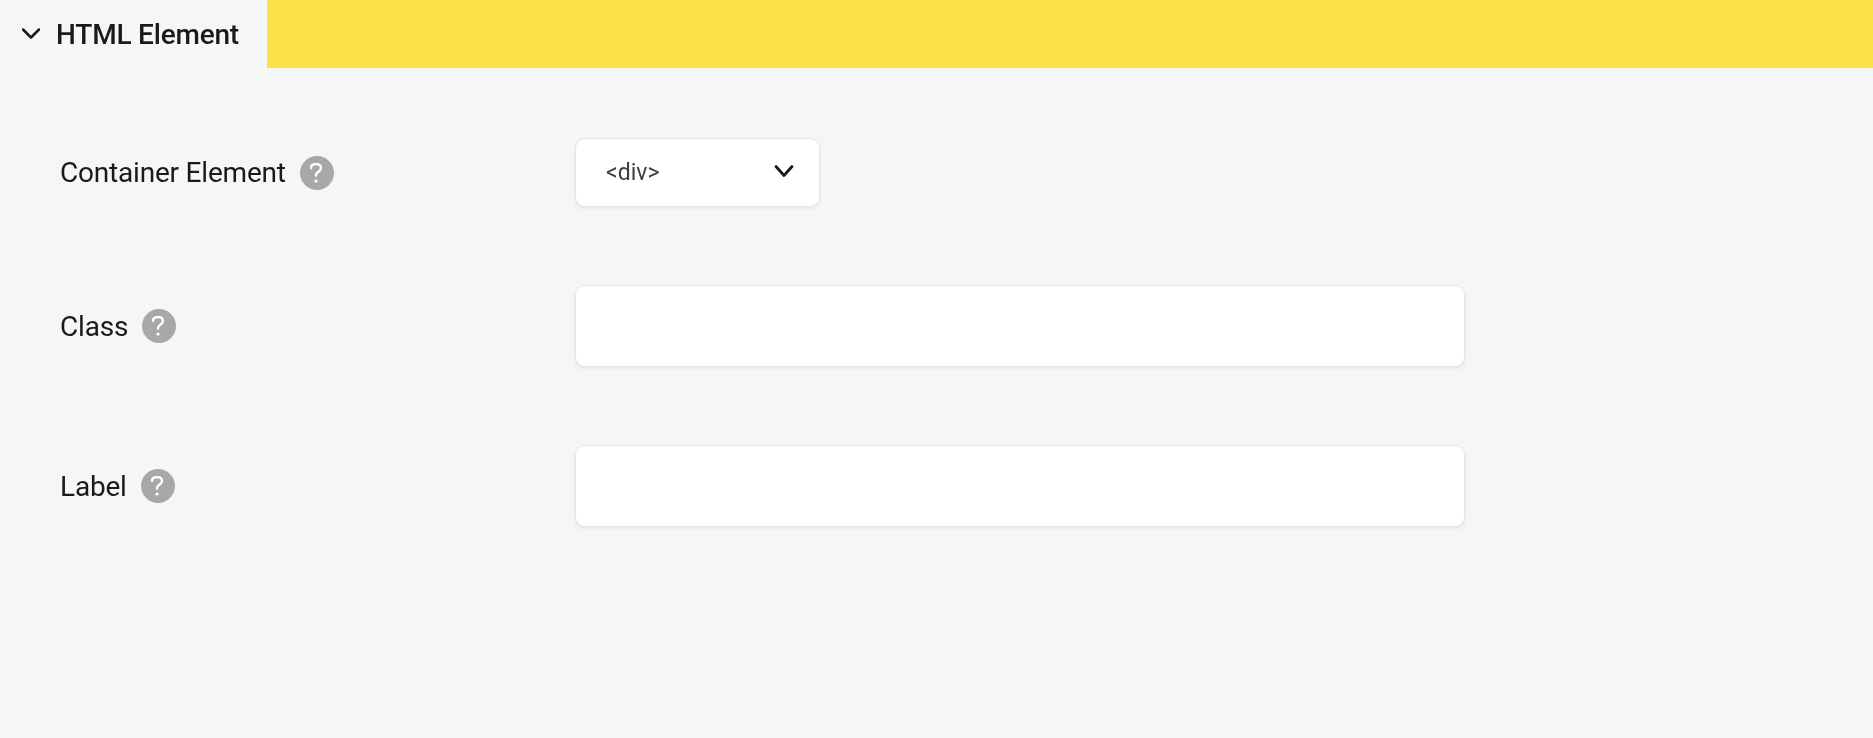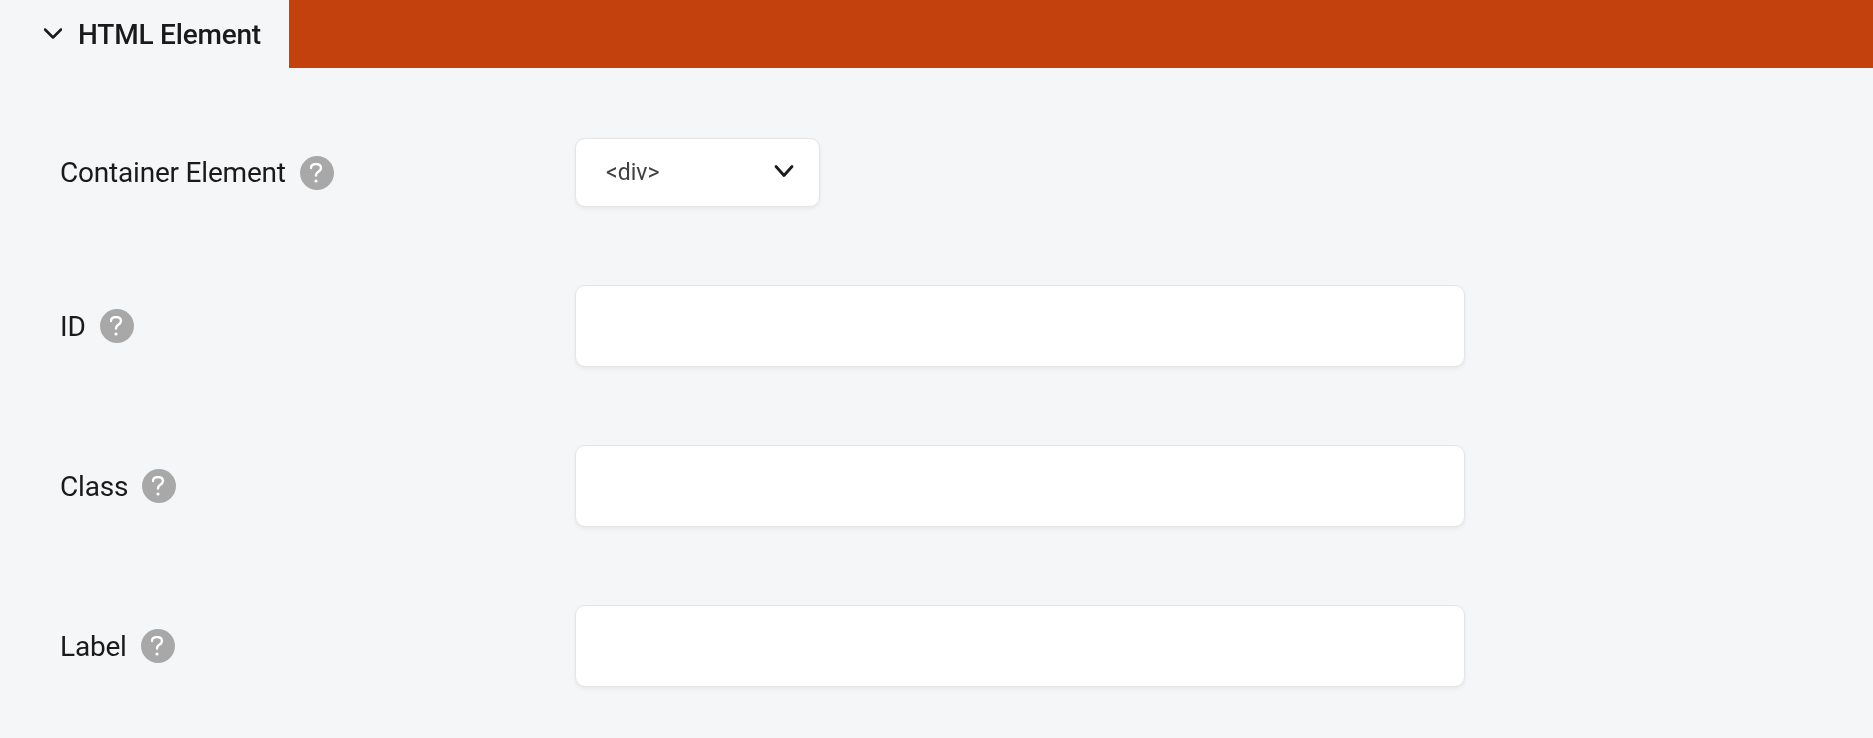--- a/index.html
+++ b/index.html
@@ -10,22 +10,21 @@
     body {
       font-family: -apple-system, BlinkMacSystemFont, "Segoe UI", Roboto, Helvetica, Arial, sans-serif;
       background: #f5f6f7;
       width: 1873px;
       height: 738px;
       overflow: hidden;
     }
     .header-bar {
       display: flex;
       height: 68px;
-      background: #c2410c;
-      margin-left: 22px;
+      background: #fde047;
     }
     .panel-tab {
       display: flex;
       align-items: center;
       gap: 14px;
       padding: 0 28px 0 20px;
       background: #f5f6f7;
       height: 100%;
     }
     .panel-tab-title {
@@ -160,32 +159,20 @@
         <span>&lt;div&gt;</span>
       </div>
       <span class="select-chevron">
         <svg viewBox="0 0 20 14" fill="none">
           <path d="M2 2L10 11L18 2" stroke="#1a1a1a" stroke-width="2.8" stroke-linecap="round" stroke-linejoin="round"></path>
         </svg>
       </span>
     </div>
   </div>
 
-  <div class="form-row row-input">
-    <div class="form-label-group">
-      <span class="form-label">ID</span>
-      <span class="help-icon">
-        <svg viewBox="0 0 14 20" fill="none">
-          <path d="M1 5C1 2.5 3 1 6 1C9 1 11 2.5 11 5C11 7 9.5 8 8 9C6.8 9.8 6 10.5 6 12.5" stroke="#ffffff" stroke-width="2.4" stroke-linecap="round" stroke-linejoin="round"></path>
-          <circle cx="6" cy="18" r="1.6" fill="#ffffff"></circle>
-        </svg>
-      </span>
-    </div>
-    <input type="text" class="text-input" value="" style="">
-  </div>
 
   <div class="form-row row-input">
     <div class="form-label-group">
       <span class="form-label">Class</span>
       <span class="help-icon">
         <svg viewBox="0 0 14 20" fill="none">
           <path d="M1 5C1 2.5 3 1 6 1C9 1 11 2.5 11 5C11 7 9.5 8 8 9C6.8 9.8 6 10.5 6 12.5" stroke="#ffffff" stroke-width="2.4" stroke-linecap="round" stroke-linejoin="round"></path>
           <circle cx="6" cy="18" r="1.6" fill="#ffffff"></circle>
         </svg>
       </span>

